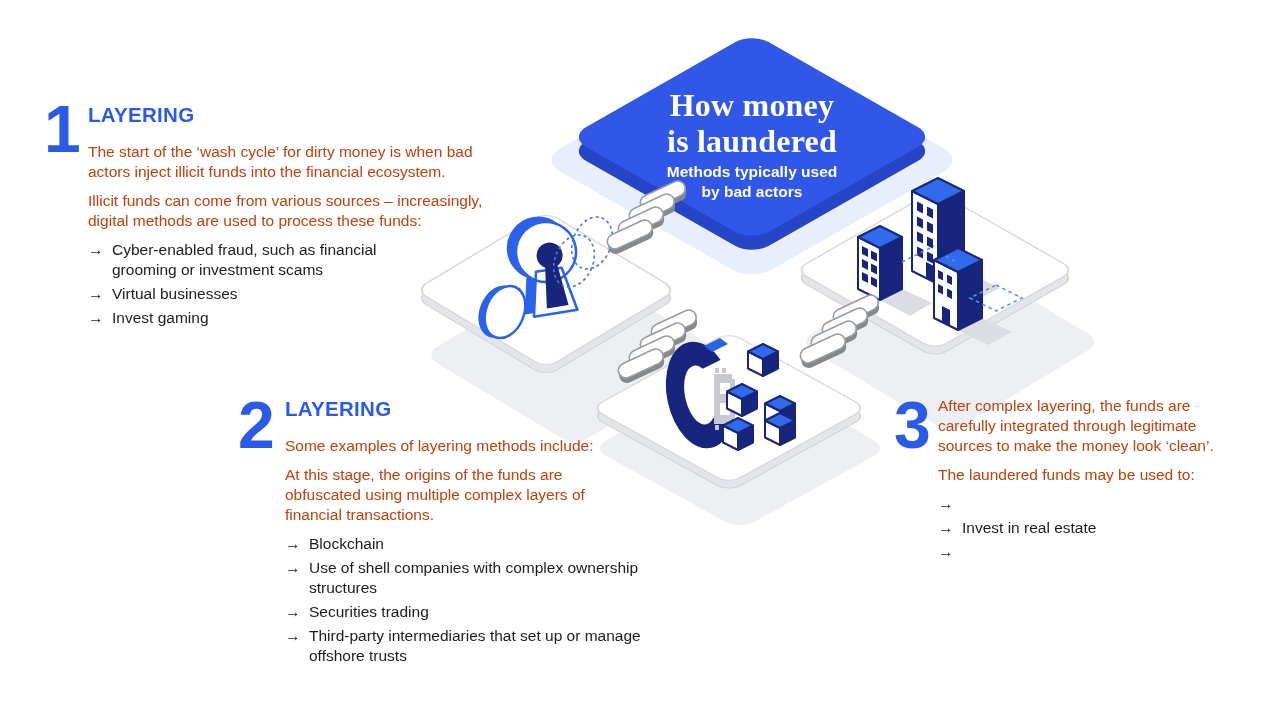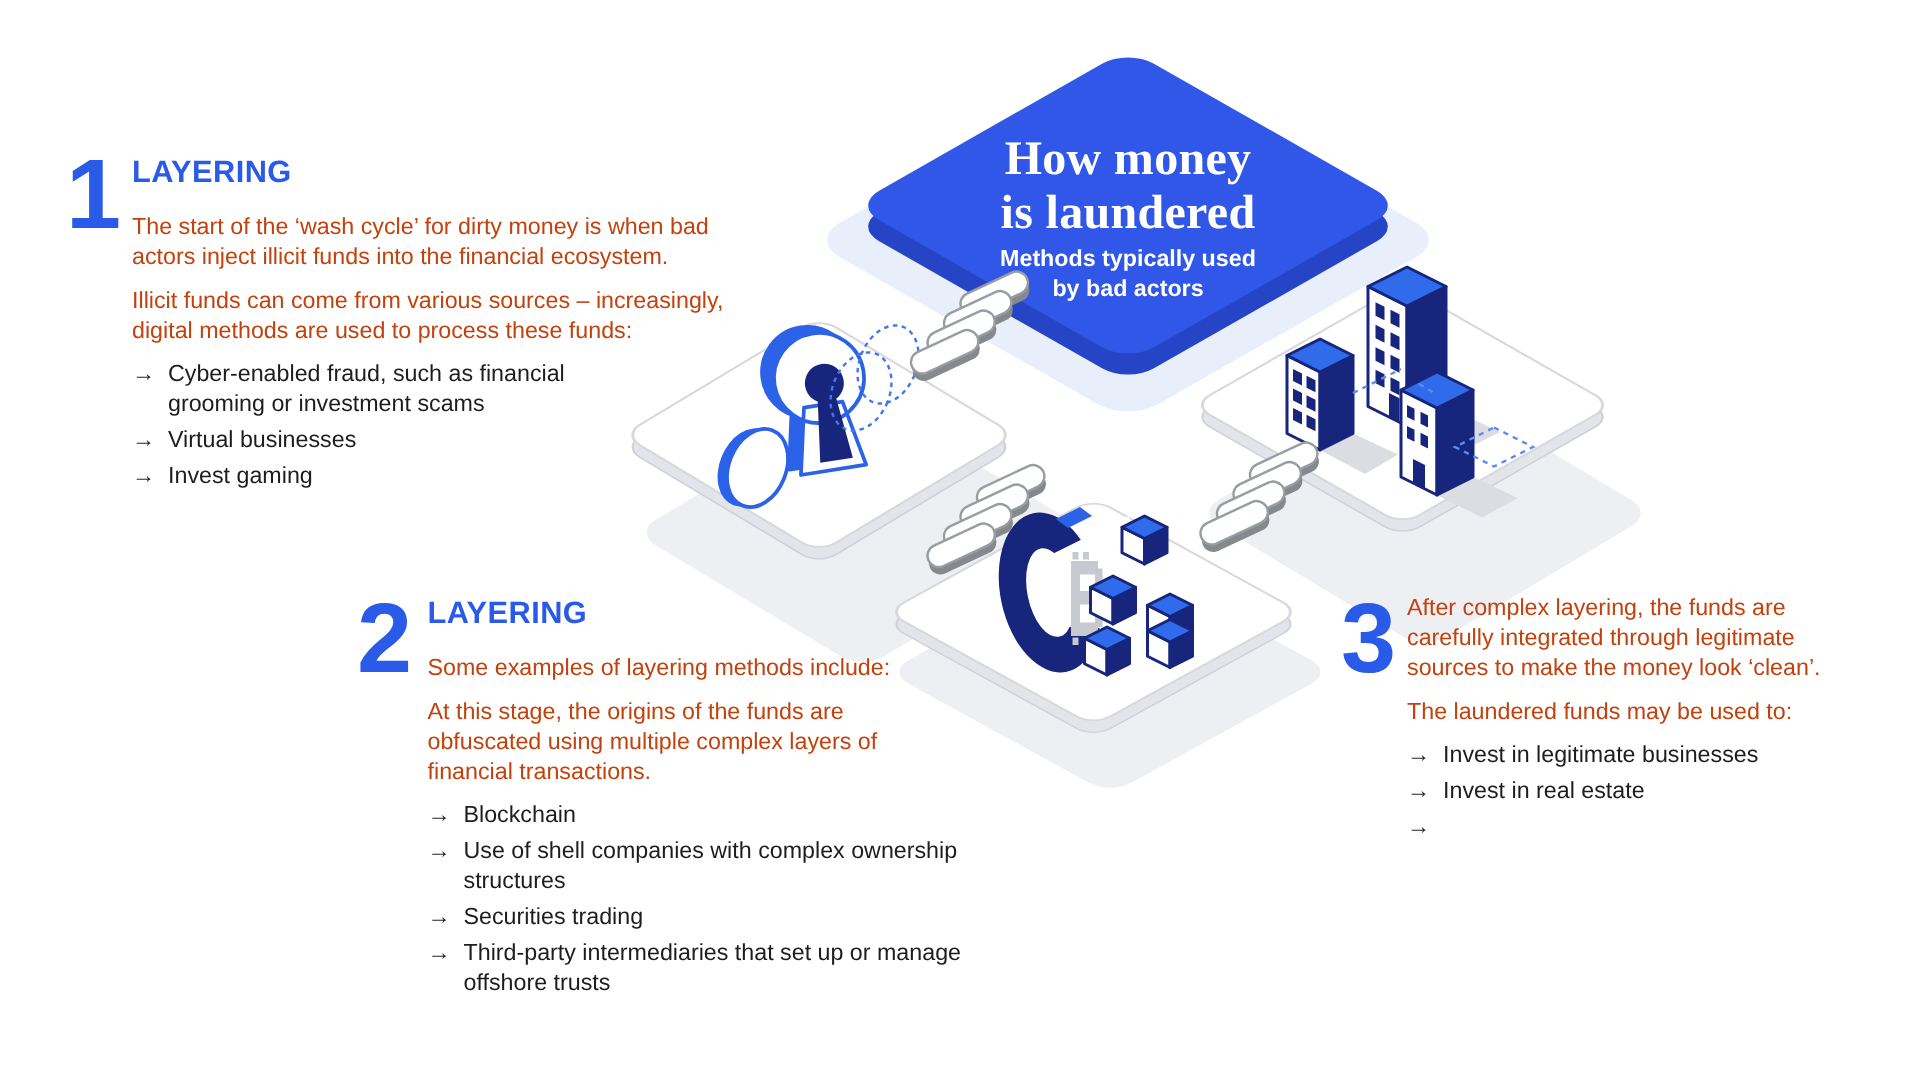--- a/index.html
+++ b/index.html
@@ -252,21 +252,20 @@
 <div class="section">
   <div class="num" style="left:894px;top:392px;">3</div>
   <div class="content" style="left:938px;top:396px;width:335px;">
     <p class="para">After complex layering, the funds are
 carefully integrated through legitimate
 sources to make the money look ‘clean’.</p>
     <p class="para">The laundered funds may be used to:</p>
     <ul class="bullets">
       <li>
           <span class="arrow">→</span>
-          <span class="bullet-text">Invest in legitimate businesses</span>
         </li>
       <li>
           <span class="arrow">→</span>
           <span class="bullet-text">Invest in real estate</span>
         </li>
       <li>
           <span class="arrow">→</span>
         </li>
     </ul>
   </div>

